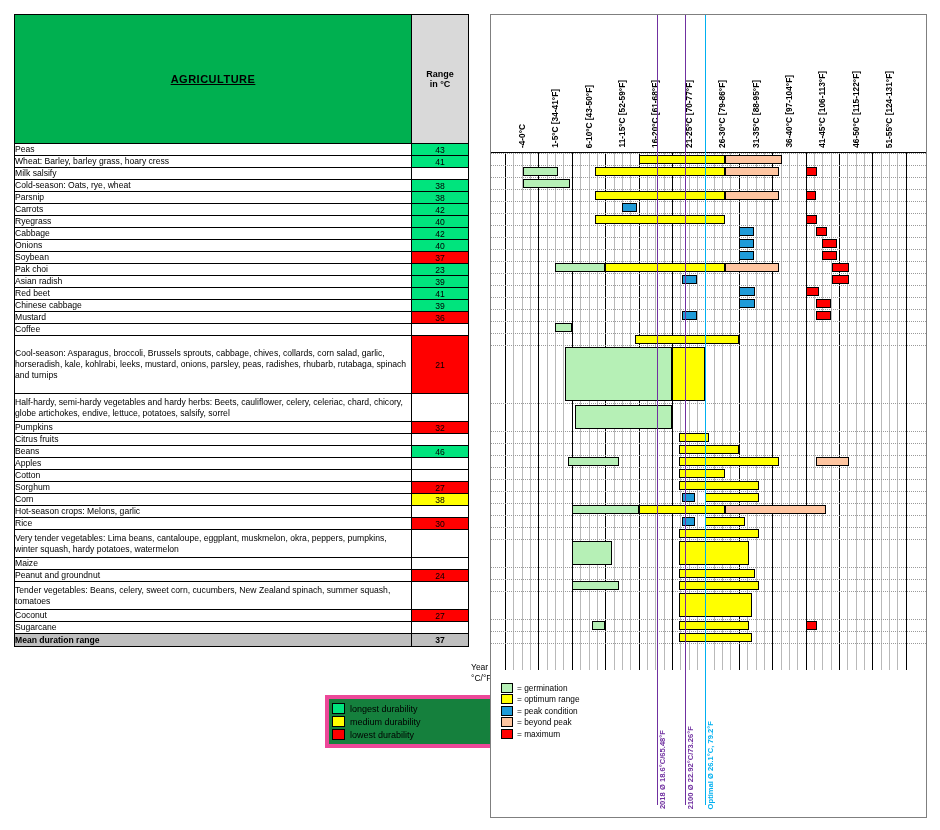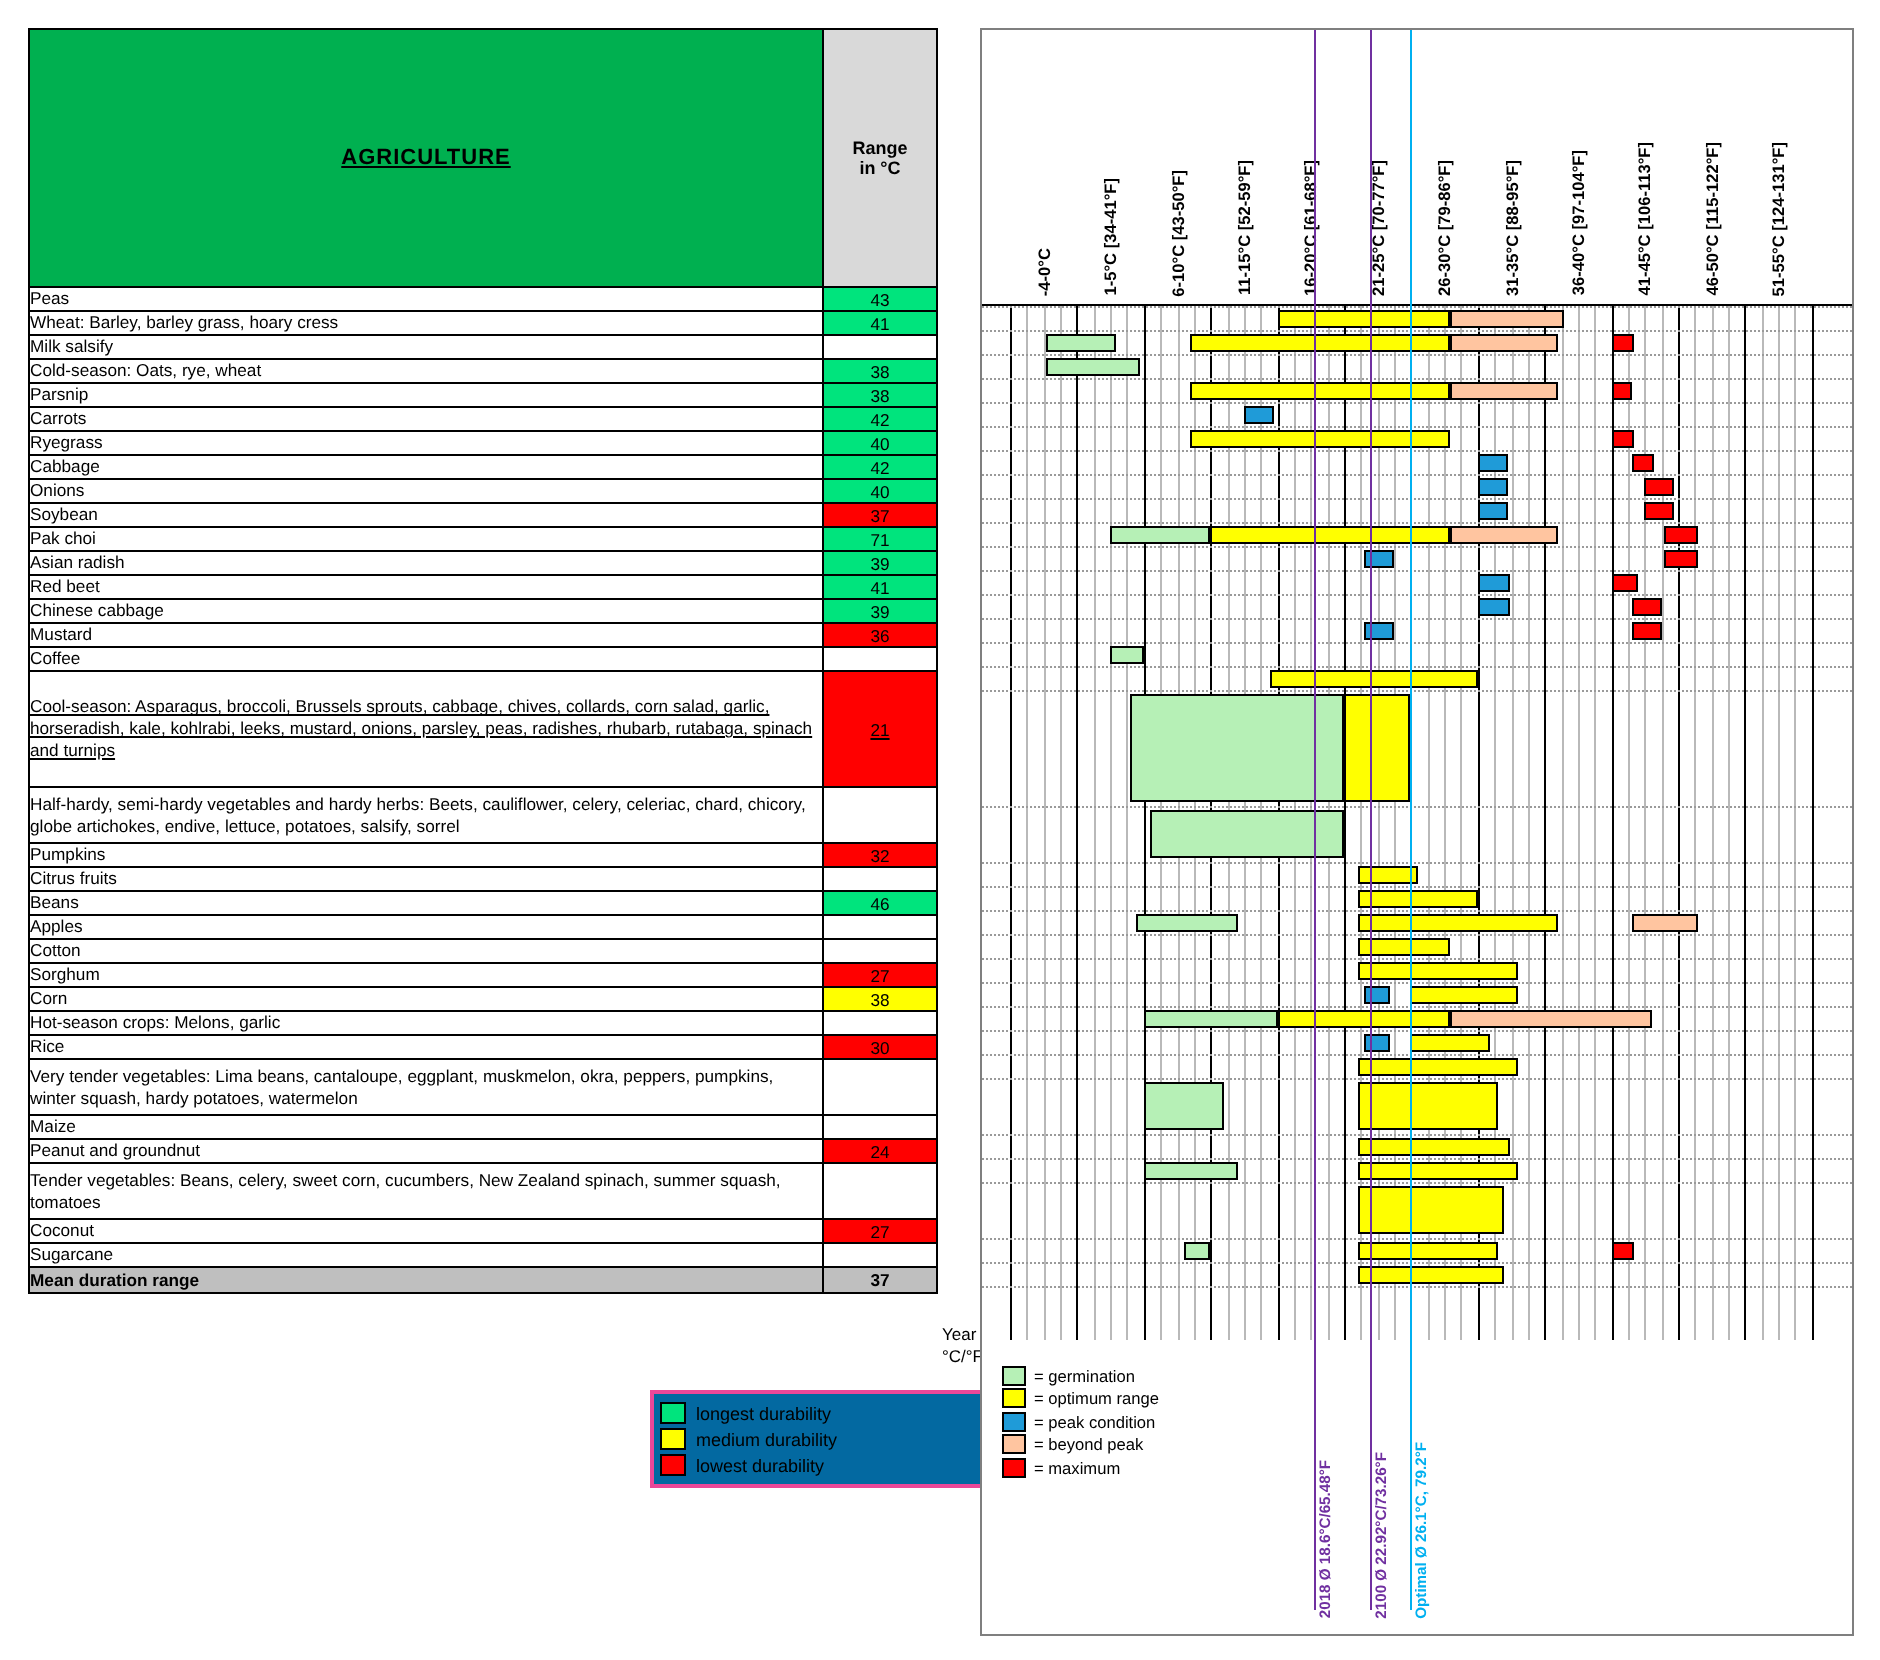--- a/index.html
+++ b/index.html
@@ -18,21 +18,21 @@
   .rowval{width:56px;text-align:center;font-size:8.6px;}
 
   .v-green{background:#00e47d;}
   .v-yellow{background:#ffff00;}
   .v-red{background:#ff0000;}
   .v-white{background:#ffffff;}
 
   .mean-row td{background:#bfbfbf;font-weight:bold;}
 
   
-  #left-legend{position:absolute;left:311px;top:681px;width:158px;border:2px solid #ec4899;background:#0369a1;padding:2px 3px;}
+  #left-legend{position:absolute;left:311px;top:681px;width:158px;border:4px solid #ec4899;background:#15803d;padding:2px 3px;}
   #left-legend .lg{display:flex;align-items:center;margin:2px 0;}
   #left-legend .sw{width:11px;height:9px;border:1px solid #000;margin-right:5px;}
 
   
   #year-lab{position:absolute;left:471px;top:662px;font-size:8.5px;line-height:1.25;}
 
   
   #right-panel{position:absolute;left:490px;top:14px;width:435px;height:802px;border:1px solid #7f7f7f;background:#fff;}
   #chart-head{position:relative;height:137px;border-bottom:1px solid #000;}
   .colhead{position:absolute;bottom:4px;writing-mode:vertical-rl;transform:rotate(180deg);font-size:8.3px;font-weight:bold;white-space:nowrap;}
@@ -104,21 +104,21 @@
           <tr style="height: 12px;">
             <td class="rowname">Onions</td>
             <td class="rowval v-green">40</td>
           </tr>
           <tr style="height: 12px;">
             <td class="rowname">Soybean</td>
             <td class="rowval v-red">37</td>
           </tr>
           <tr style="height: 12px;">
             <td class="rowname">Pak choi</td>
-            <td class="rowval v-green">71</td>
+            <td class="rowval v-green">23</td>
           </tr>
           <tr style="height: 12px;">
             <td class="rowname">Asian radish</td>
             <td class="rowval v-green">39</td>
           </tr>
           <tr style="height: 12px;">
             <td class="rowname">Red beet</td>
             <td class="rowval v-green">41</td>
           </tr>
           <tr style="height: 12px;">
@@ -126,21 +126,21 @@
             <td class="rowval v-green">39</td>
           </tr>
           <tr style="height: 12px;">
             <td class="rowname">Mustard</td>
             <td class="rowval v-red">36</td>
           </tr>
           <tr style="height: 12px;">
             <td class="rowname">Coffee</td>
             <td class="rowval v-white"></td>
           </tr>
-          <tr style="height: 58px; text-decoration: underline;">
+          <tr style="height: 58px;">
             <td class="rowname">Cool-season: Asparagus, broccoli, Brussels sprouts, cabbage, chives, collards, corn salad, garlic, horseradish, kale, kohlrabi, leeks, mustard, onions, parsley, peas, radishes, rhubarb, rutabaga, spinach and turnips</td>
             <td class="rowval v-red">21</td>
           </tr>
           <tr style="height: 28px;">
             <td class="rowname">Half-hardy, semi-hardy vegetables and hardy herbs: Beets, cauliflower, celery, celeriac, chard, chicory, globe artichokes, endive, lettuce, potatoes, salsify, sorrel</td>
             <td class="rowval v-white"></td>
           </tr>
           <tr style="height: 12px;">
             <td class="rowname">Pumpkins</td>
             <td class="rowval v-red">32</td>

